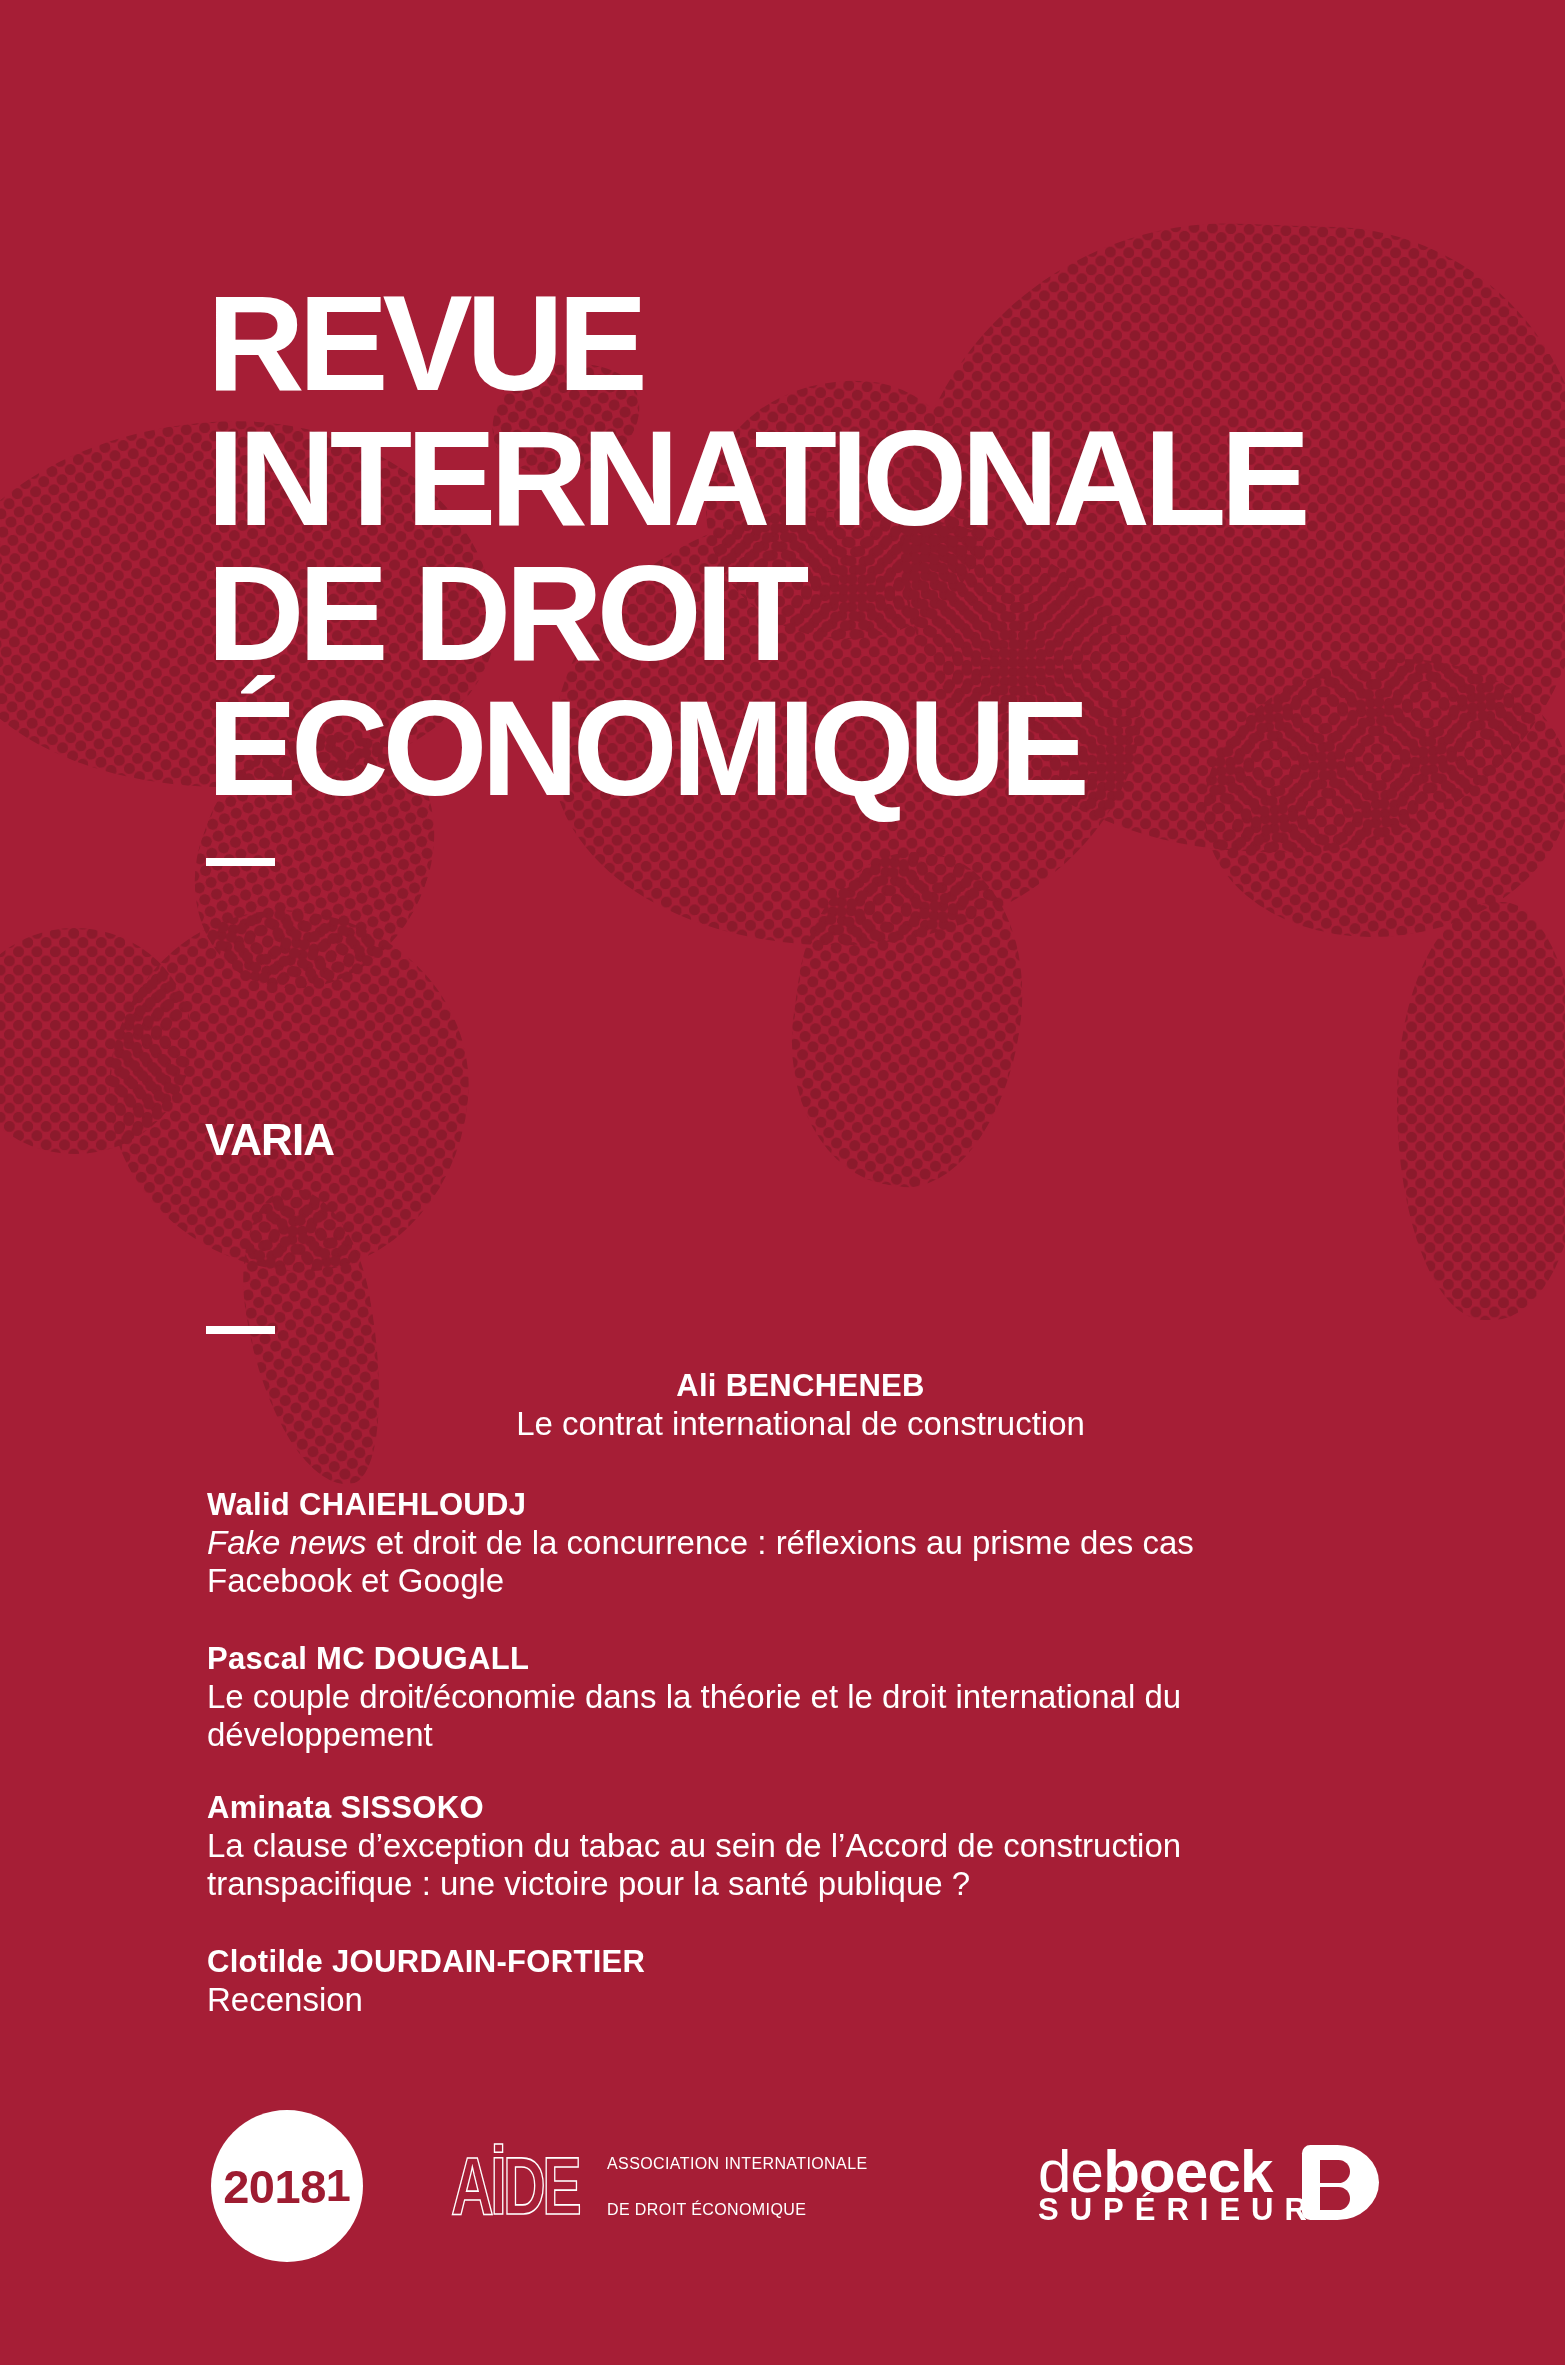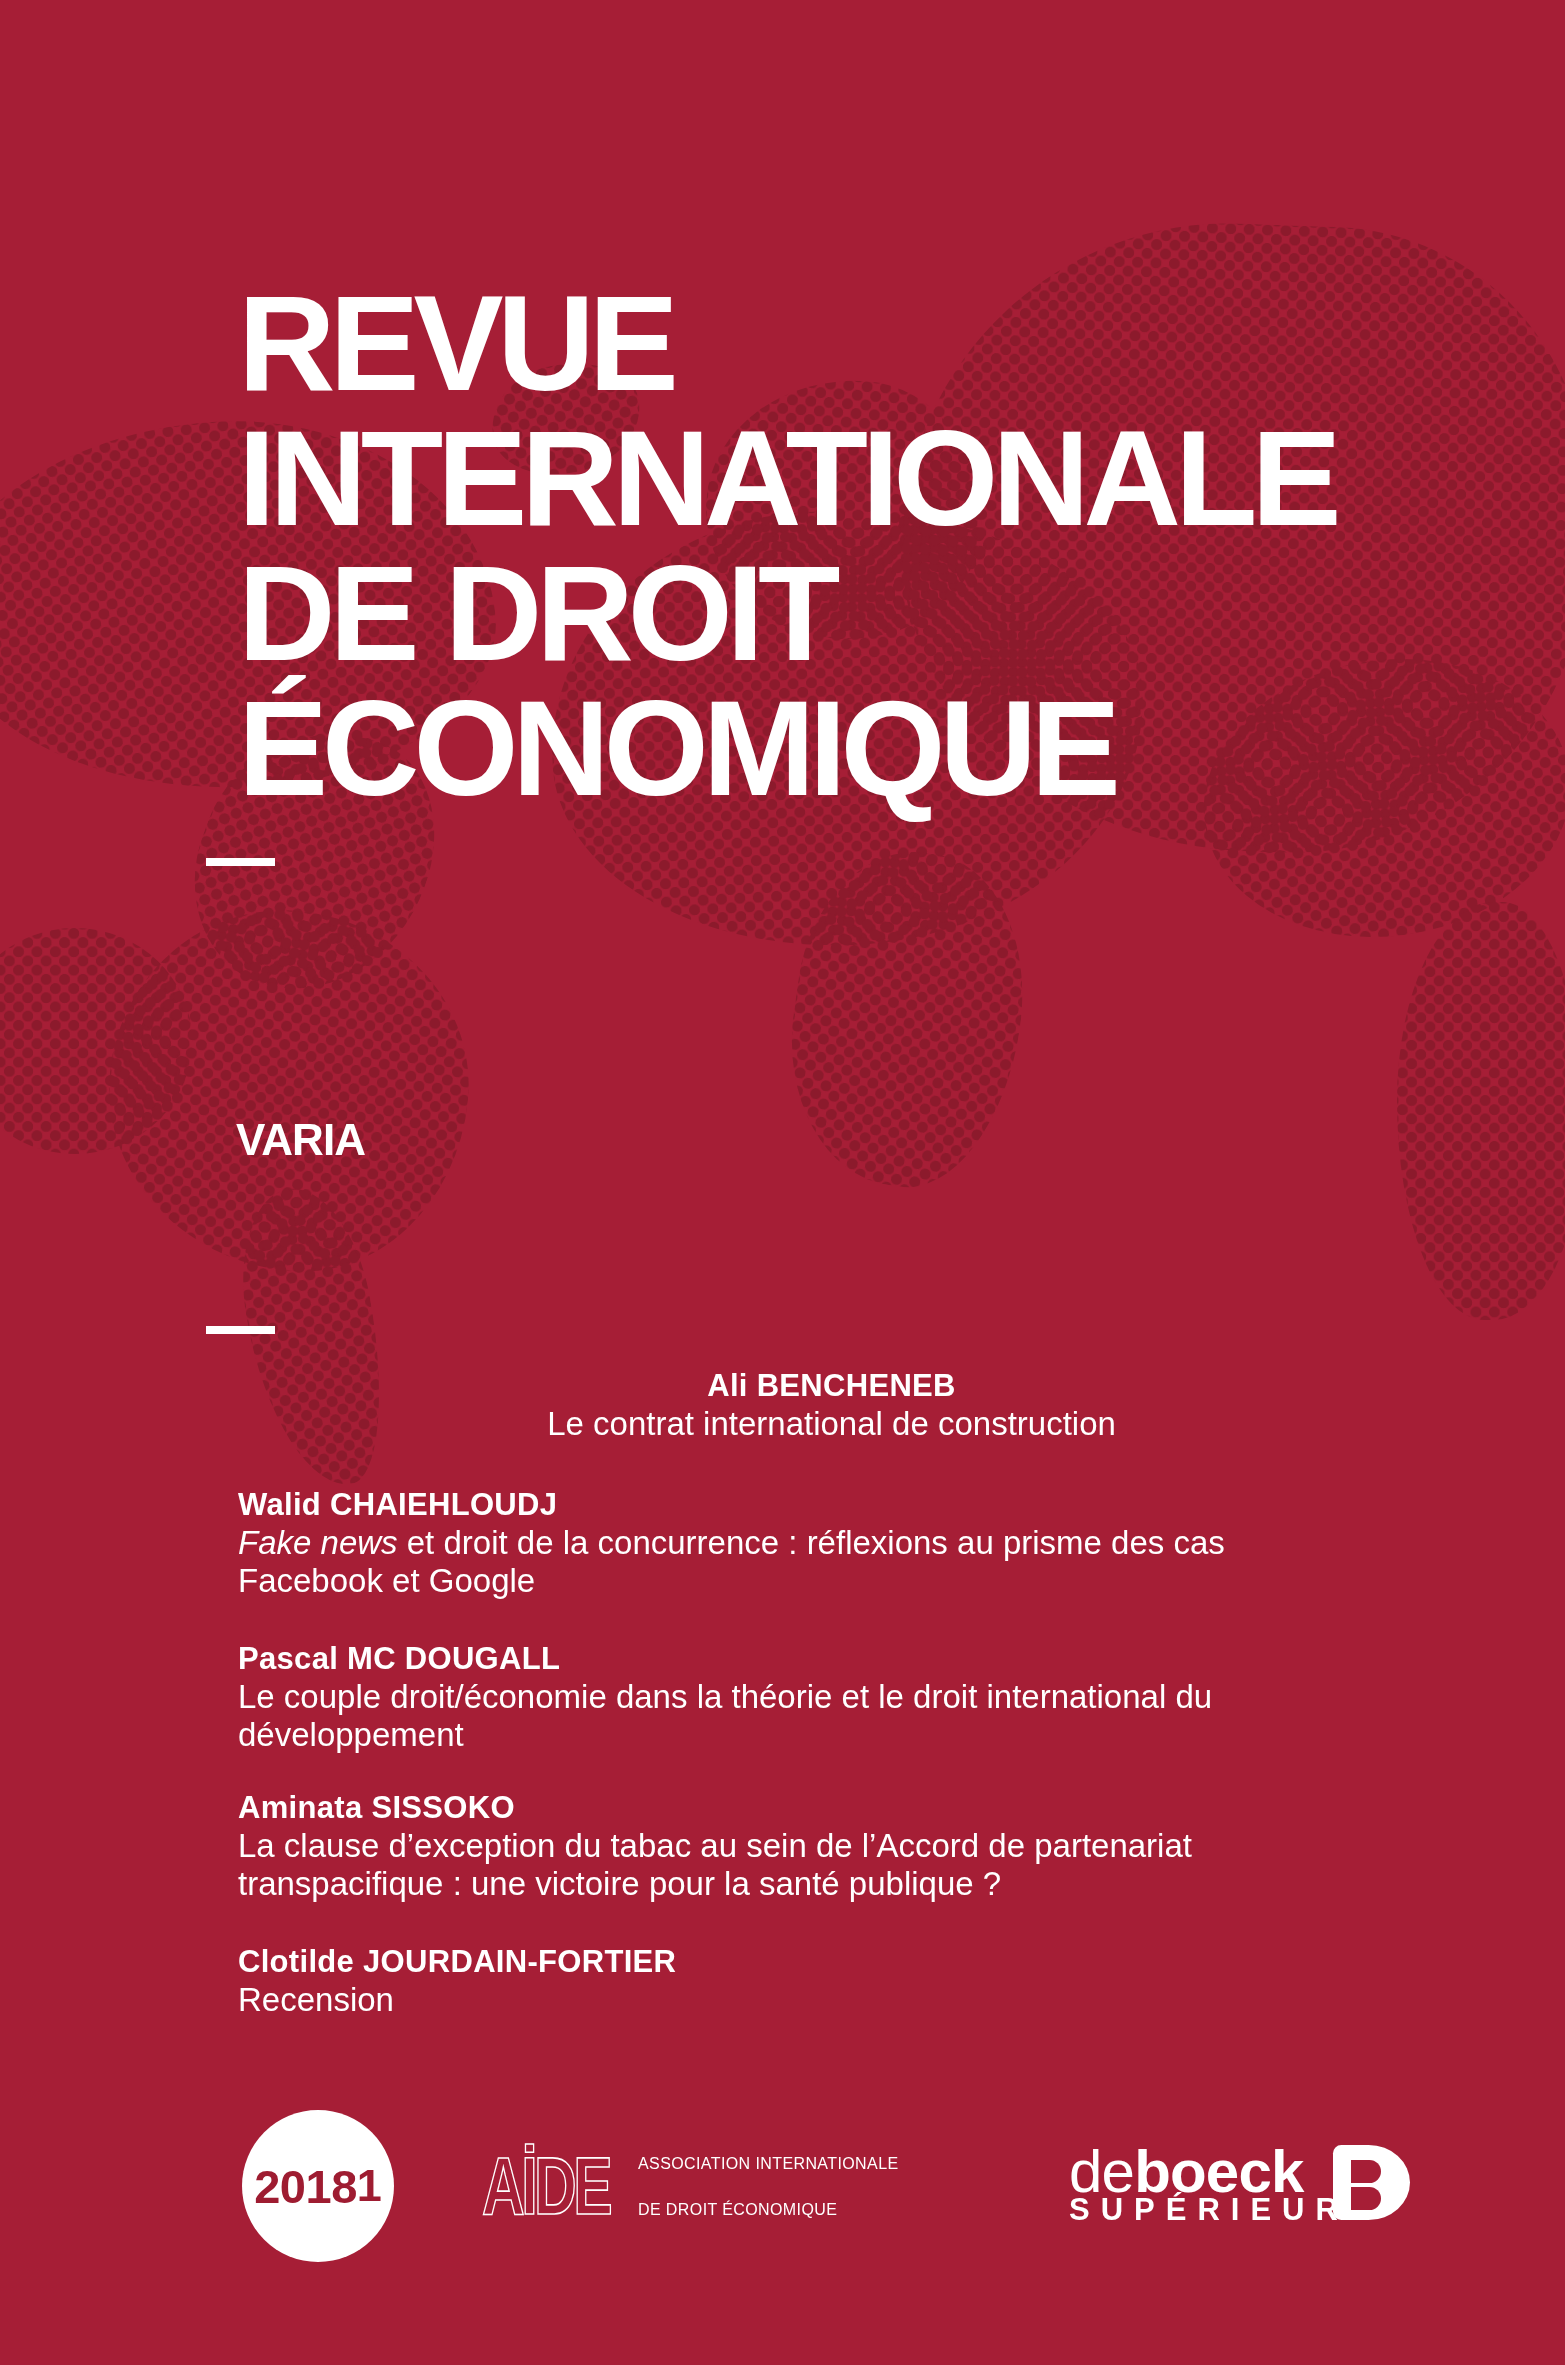--- a/index.html
+++ b/index.html
@@ -19,21 +19,21 @@
   .b4{left:-42px;top:928px;width:234px;height:226px;border-radius:50%;}
   .b5{left:109px;top:911px;width:359px;height:359px;border-radius:48% 52% 45% 55%/50% 48% 52% 50%;transform:rotate(6deg);}
   .b6{left:251px;top:1187px;width:125px;height:301px;border-radius:50% 50% 40% 60%/40% 40% 60% 60%;transform:rotate(-10deg);}
   .b7{left:706px;top:380px;width:276px;height:259px;border-radius:55% 45% 50% 50%/50% 55% 45% 50%;transform:rotate(4deg);}
   .b8{left:551px;top:510px;width:593px;height:435px;border-radius:45% 55% 50% 50%/55% 45% 55% 45%;transform:rotate(-3deg);}
   .b9{left:794px;top:852px;width:226px;height:334px;border-radius:50% 50% 45% 55%/45% 50% 55% 50%;transform:rotate(8deg);}
   .b10{left:902px;top:224px;width:685px;height:627px;border-radius:50% 40% 45% 55%/55% 45% 50% 50%;transform:rotate(2deg);}
   .b11{left:1203px;top:660px;width:368px;height:276px;border-radius:50%;transform:rotate(-8deg);}
   .b12{left:1397px;top:902px;width:184px;height:418px;border-radius:55% 45% 50% 50%/50% 50% 45% 55%;}
 
-  .fg{position:absolute;z-index:2;color:#fff;margin-left:31px;}
+  .fg{position:absolute;z-index:2;color:#fff;}
 
   .journal-title{left:207px;top:186px;font-size:135px;line-height:135px;font-weight:bold;
     letter-spacing:-0.045em;white-space:pre-line;}
   .dash{position:absolute;z-index:2;width:69px;height:8.4px;background:#fff;left:206px;}
   .dash1{top:858px;}
   .dash2{top:1326px;}
   .varia{left:205px;top:1071px;font-size:44px;line-height:64px;font-weight:bold;letter-spacing:-0.02em;}
 
   .article{position:absolute;left:207px;width:1187px;}
   .article h3{margin:0;font-size:31px;line-height:38px;font-weight:bold;letter-spacing:0.01em;}
@@ -104,21 +104,21 @@
   </div>
 
   <div class="fg article a3">
     <h3>Pascal MC DOUGALL</h3>
     <p><span>Le couple droit/économie dans la théorie et le droit international du
 développement</span></p>
   </div>
 
   <div class="fg article a4">
     <h3>Aminata SISSOKO</h3>
-    <p><span>La clause d’exception du tabac au sein de l’Accord de partenariat
+    <p><span>La clause d’exception du tabac au sein de l’Accord de construction
 transpacifique : une victoire pour la santé publique ?</span></p>
   </div>
 
   <div class="fg article a5">
     <h3>Clotilde JOURDAIN-FORTIER</h3>
     <p><span>Recension</span></p>
   </div>
 
   <div class="fg issue-circle">
     <span class="year">2018</span>

